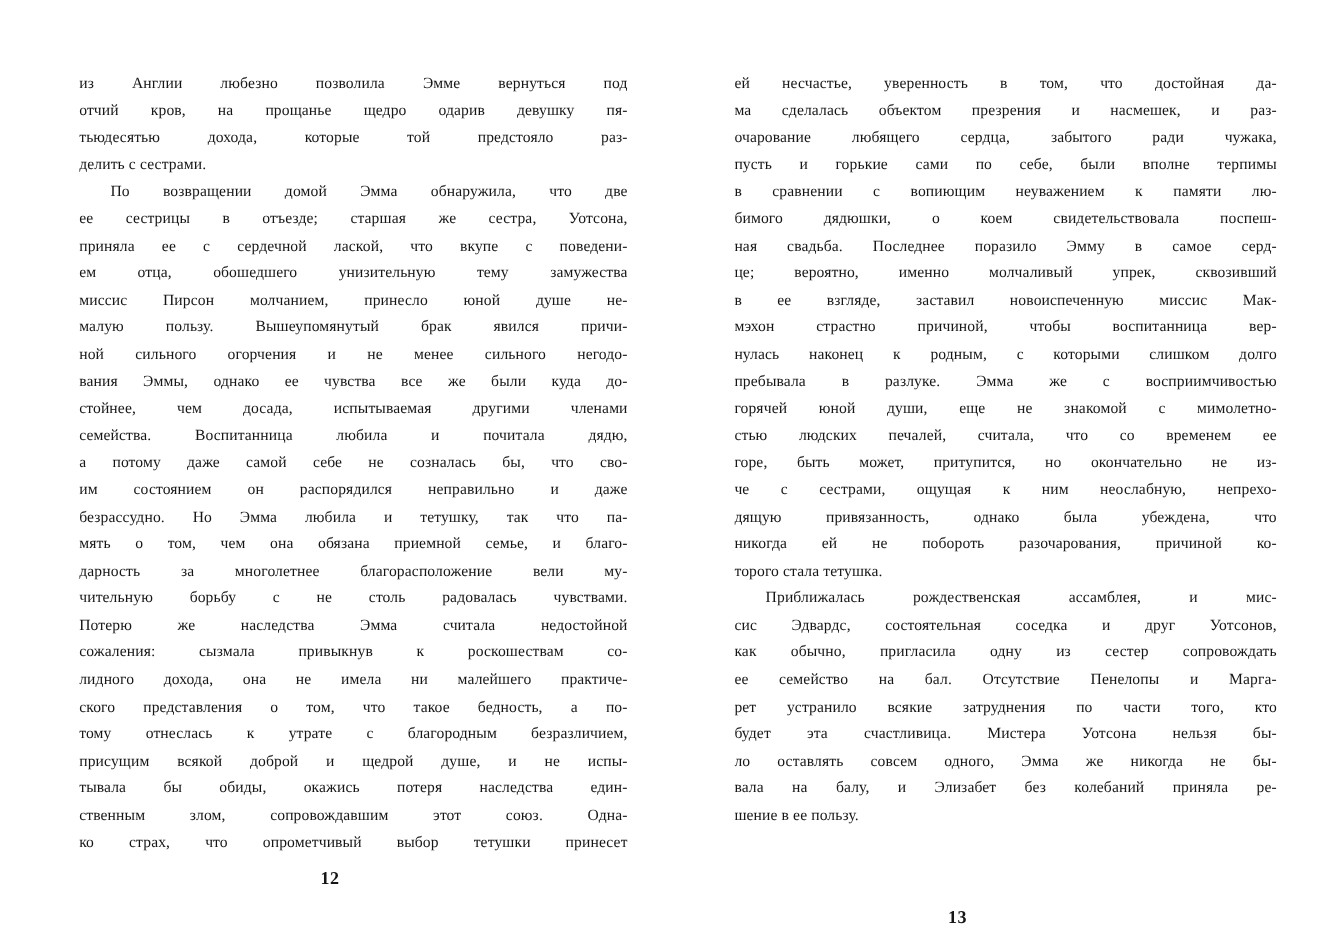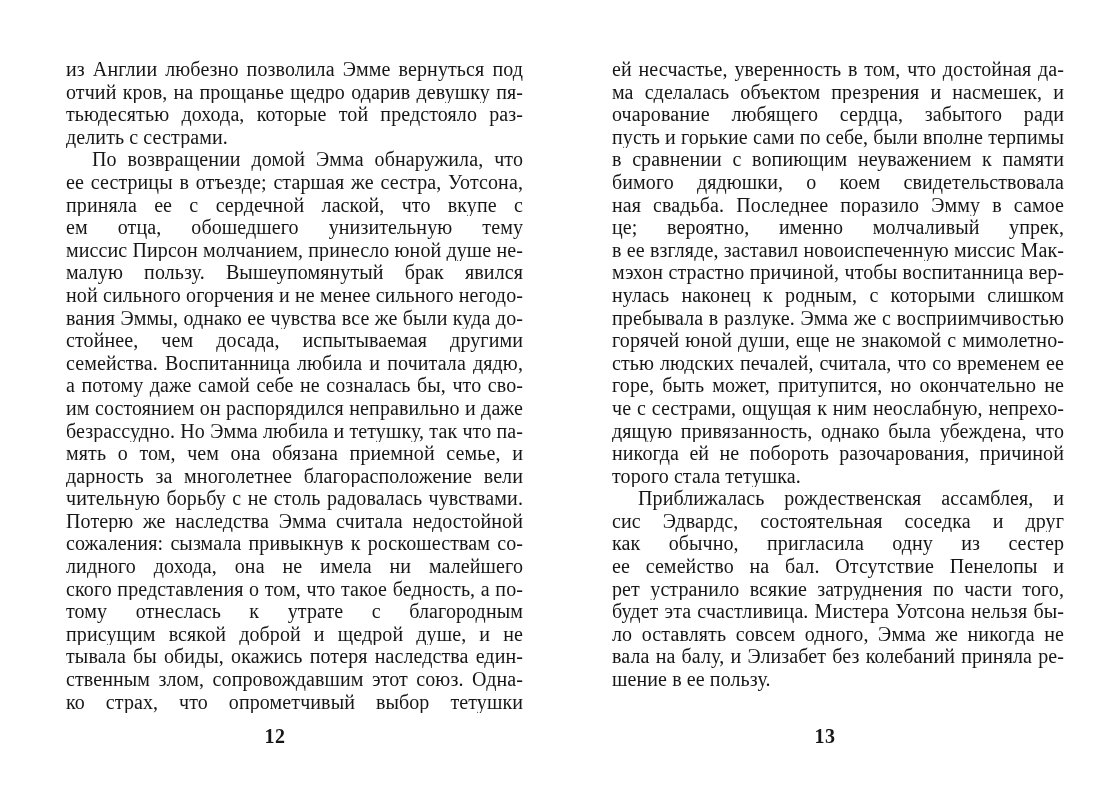--- a/index.html
+++ b/index.html
@@ -19,45 +19,45 @@
     position: absolute;
     inset: 0;
   }
   .text-column {
     position: absolute;
     top: 58px;
   }
   #left-col  { left: 66px;  width: 457px; }
   #right-col { left: 612px; width: 452px; }
   .line {
-    font-size: 20px;
+    font-size: 13px;
     line-height: 22.6px;
     height: 22.6px;
     overflow: hidden;
     text-align: justify;
     text-align-last: justify;
     letter-spacing: 0.1px;
   }
   .line.last {
     text-align-last: left;
   }
   .line.indent {
     text-indent: 26px;
   }
   .folio {
     position: absolute;
     top: 725px;
     width: 80px;
     text-align: center;
-    font-size: 20px;
+    font-size: 15px;
     font-weight: bold;
     letter-spacing: 0.5px;
   }
   #folio-left  { left: 235px; }
-  #folio-right { left: 785px; }
+  #folio-right { left: 758px; margin-top: 32px; }
 </style>
 </head>
 <body>
 
 <div class="spread">
 
   <div id="left-col" class="text-column">
       <div class="line">из Англии любезно позволила Эмме вернуться под</div>
       <div class="line">отчий кров, на прощанье щедро одарив девушку пя-</div>
       <div class="line">тьюдесятью дохода, которые той предстояло раз-</div>

